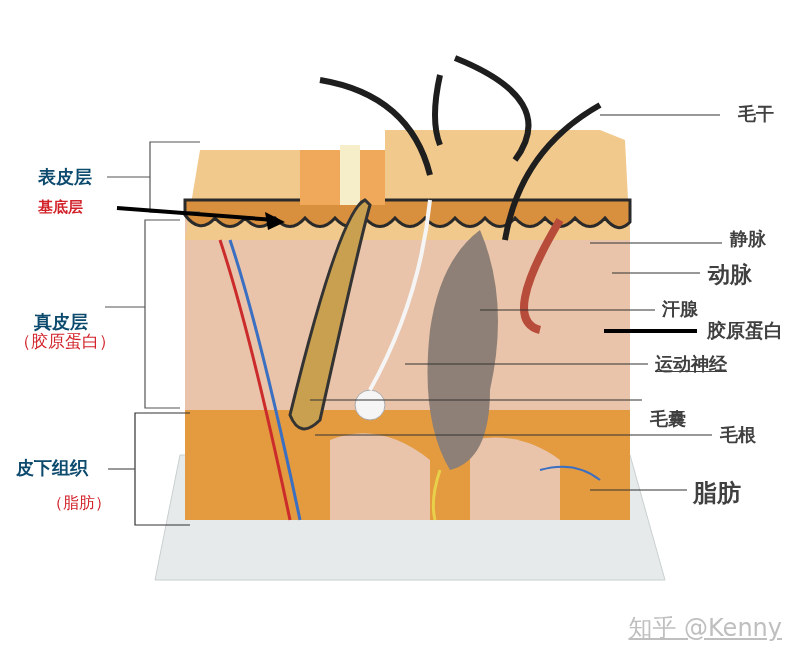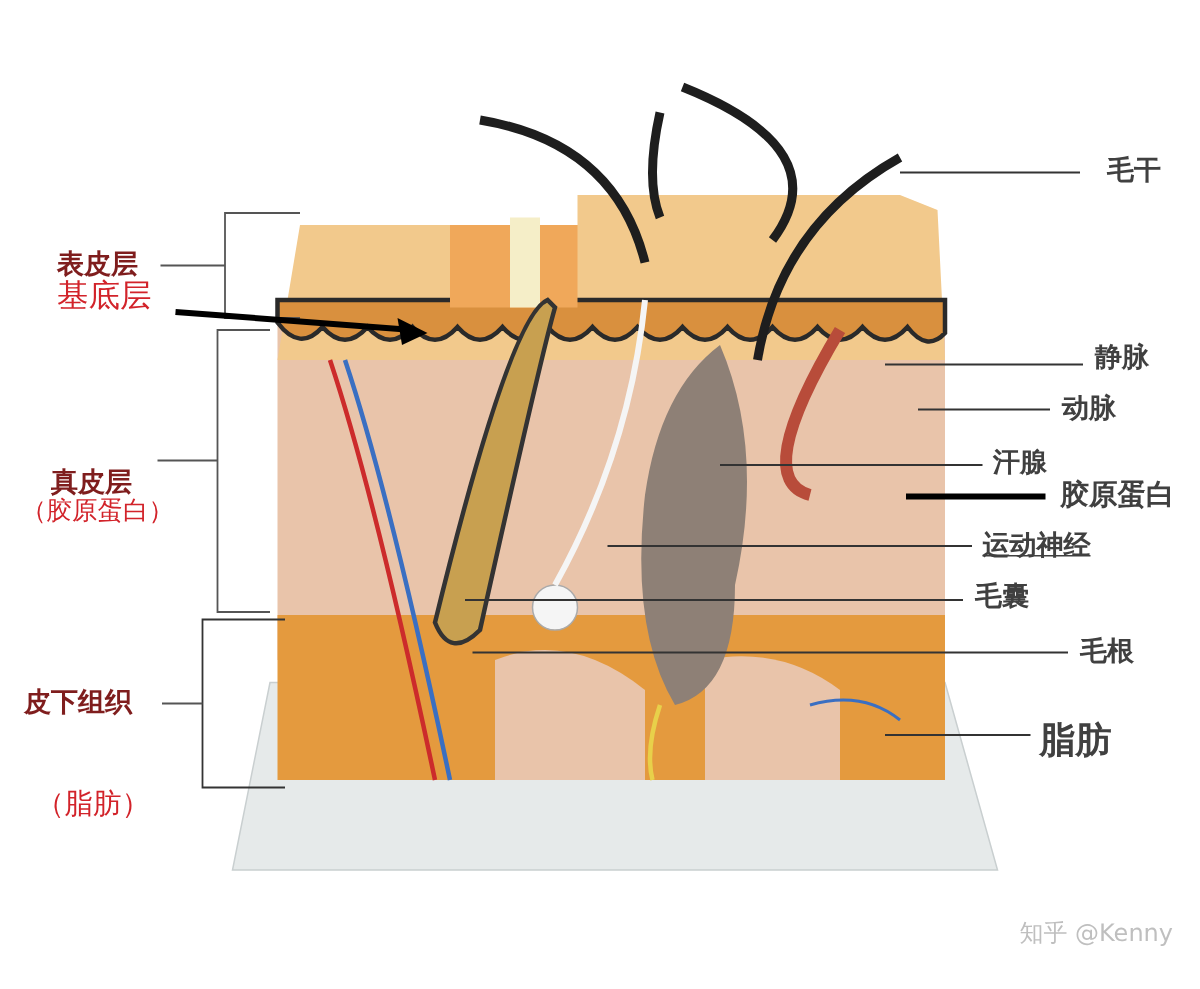--- a/index.html
+++ b/index.html
@@ -1,22 +1,22 @@
 <!DOCTYPE html>
 <html><head>
 <meta charset="utf-8">
 <style>
   html, body { margin: 0; padding: 0; }
   body { width: 800px; height: 659px; background: #ffffff; position: relative; overflow: hidden;
          font-family: "DejaVu Sans", "Liberation Sans", sans-serif; }
   .lbl { position: absolute; white-space: nowrap; line-height: 1; }
   .red { color: #d2232a; }
-  .redb { color: #7f1d1d; font-weight: bold; }
+  .redb { color: #0c4a6e; font-weight: bold; }
   .blk { color: #404040; font-weight: bold; }
-  .wm { position: absolute; color: #bfbfbf; font-size: 16px; right: 18px; top: 612px; }
+  .wm { position: absolute; color: #bfbfbf; font-size: 24px; right: 18px; top: 612px; text-decoration: underline; }
   svg { position: absolute; left: 0; top: 0; }
 </style>
 </head>
 <body>
 
 <svg width="800" height="659">
 
   <polygon points="180,455 630,455 665,580 155,580" fill="#e6eaea" stroke="#c9cfd0"></polygon>
 
   <path d="M185,215 L630,215 L630,440 L185,440 Z" fill="#e9c4aa"></path>
@@ -62,29 +62,29 @@
   <line x1="612" y1="273" x2="700" y2="273" stroke="#333" stroke-width="1.2"></line>
   <line x1="480" y1="310" x2="655" y2="310" stroke="#333" stroke-width="1.2"></line>
   <line x1="604" y1="331" x2="697" y2="331" stroke="#000" stroke-width="4"></line>
   <line x1="405" y1="364" x2="648" y2="364" stroke="#333" stroke-width="1.2"></line>
   <line x1="310" y1="400" x2="642" y2="400" stroke="#333" stroke-width="1.2"></line>
   <line x1="315" y1="435" x2="712" y2="435" stroke="#333" stroke-width="1.2"></line>
   <line x1="590" y1="490" x2="687" y2="490" stroke="#333" stroke-width="1.2"></line>
 </svg>
 
 <div class="lbl redb" style="left:38px;top:168px;font-size:18px;">表皮层</div>
-<div class="lbl red" style="left:38px;top:187px;font-size:21px;">基底层</div>
+<div class="lbl red" style="left:38px;top:200px;font-size:15px;font-weight:bold;">基底层</div>
 <div class="lbl redb" style="left:34px;top:297px;font-size:18px;margin-top:16px;">真皮层</div>
 <div class="lbl red" style="left:14px;top:333px;font-size:17px;">（胶原蛋白）</div>
-<div class="lbl redb" style="left:16px;top:460px;font-size:18px;">皮下组织</div>
-<div class="lbl red" style="left:24px;top:495px;font-size:19px;margin-top:32px;">（脂肪）</div>
+<div class="lbl redb" style="left:16px;top:460px;font-size:18px;font-family:Liberation Mono, monospace;">皮下组织</div>
+<div class="lbl red" style="left:47px;top:495px;font-size:16px;">（脂肪）</div>
 
 <div class="lbl blk" style="left:738px;top:105px;font-size:18px;">毛干</div>
 <div class="lbl blk" style="left:730px;top:230px;font-size:18px;">静脉</div>
-<div class="lbl blk" style="left:708px;top:264px;font-size:18px;">动脉</div>
+<div class="lbl blk" style="left:708px;top:264px;font-size:22px;">动脉</div>
 <div class="lbl blk" style="left:662px;top:300px;font-size:18px;">汗腺</div>
 <div class="lbl blk" style="left:707px;top:321px;font-size:19px;">胶原蛋白</div>
 <div class="lbl blk" style="left:655px;top:355px;font-size:18px;text-decoration:underline;">运动神经</div>
-<div class="lbl blk" style="left:650px;top:389px;font-size:18px;text-align:center;">毛囊</div>
+<div class="lbl blk" style="left:650px;top:410px;font-size:18px;text-align:center;">毛囊</div>
 <div class="lbl blk" style="left:720px;top:426px;font-size:18px;">毛根</div>
 <div class="lbl blk" style="left:693px;top:481px;font-size:24px;">脂肪</div>
 
 <div class="wm">知乎 @Kenny</div>
 
 </body></html>

